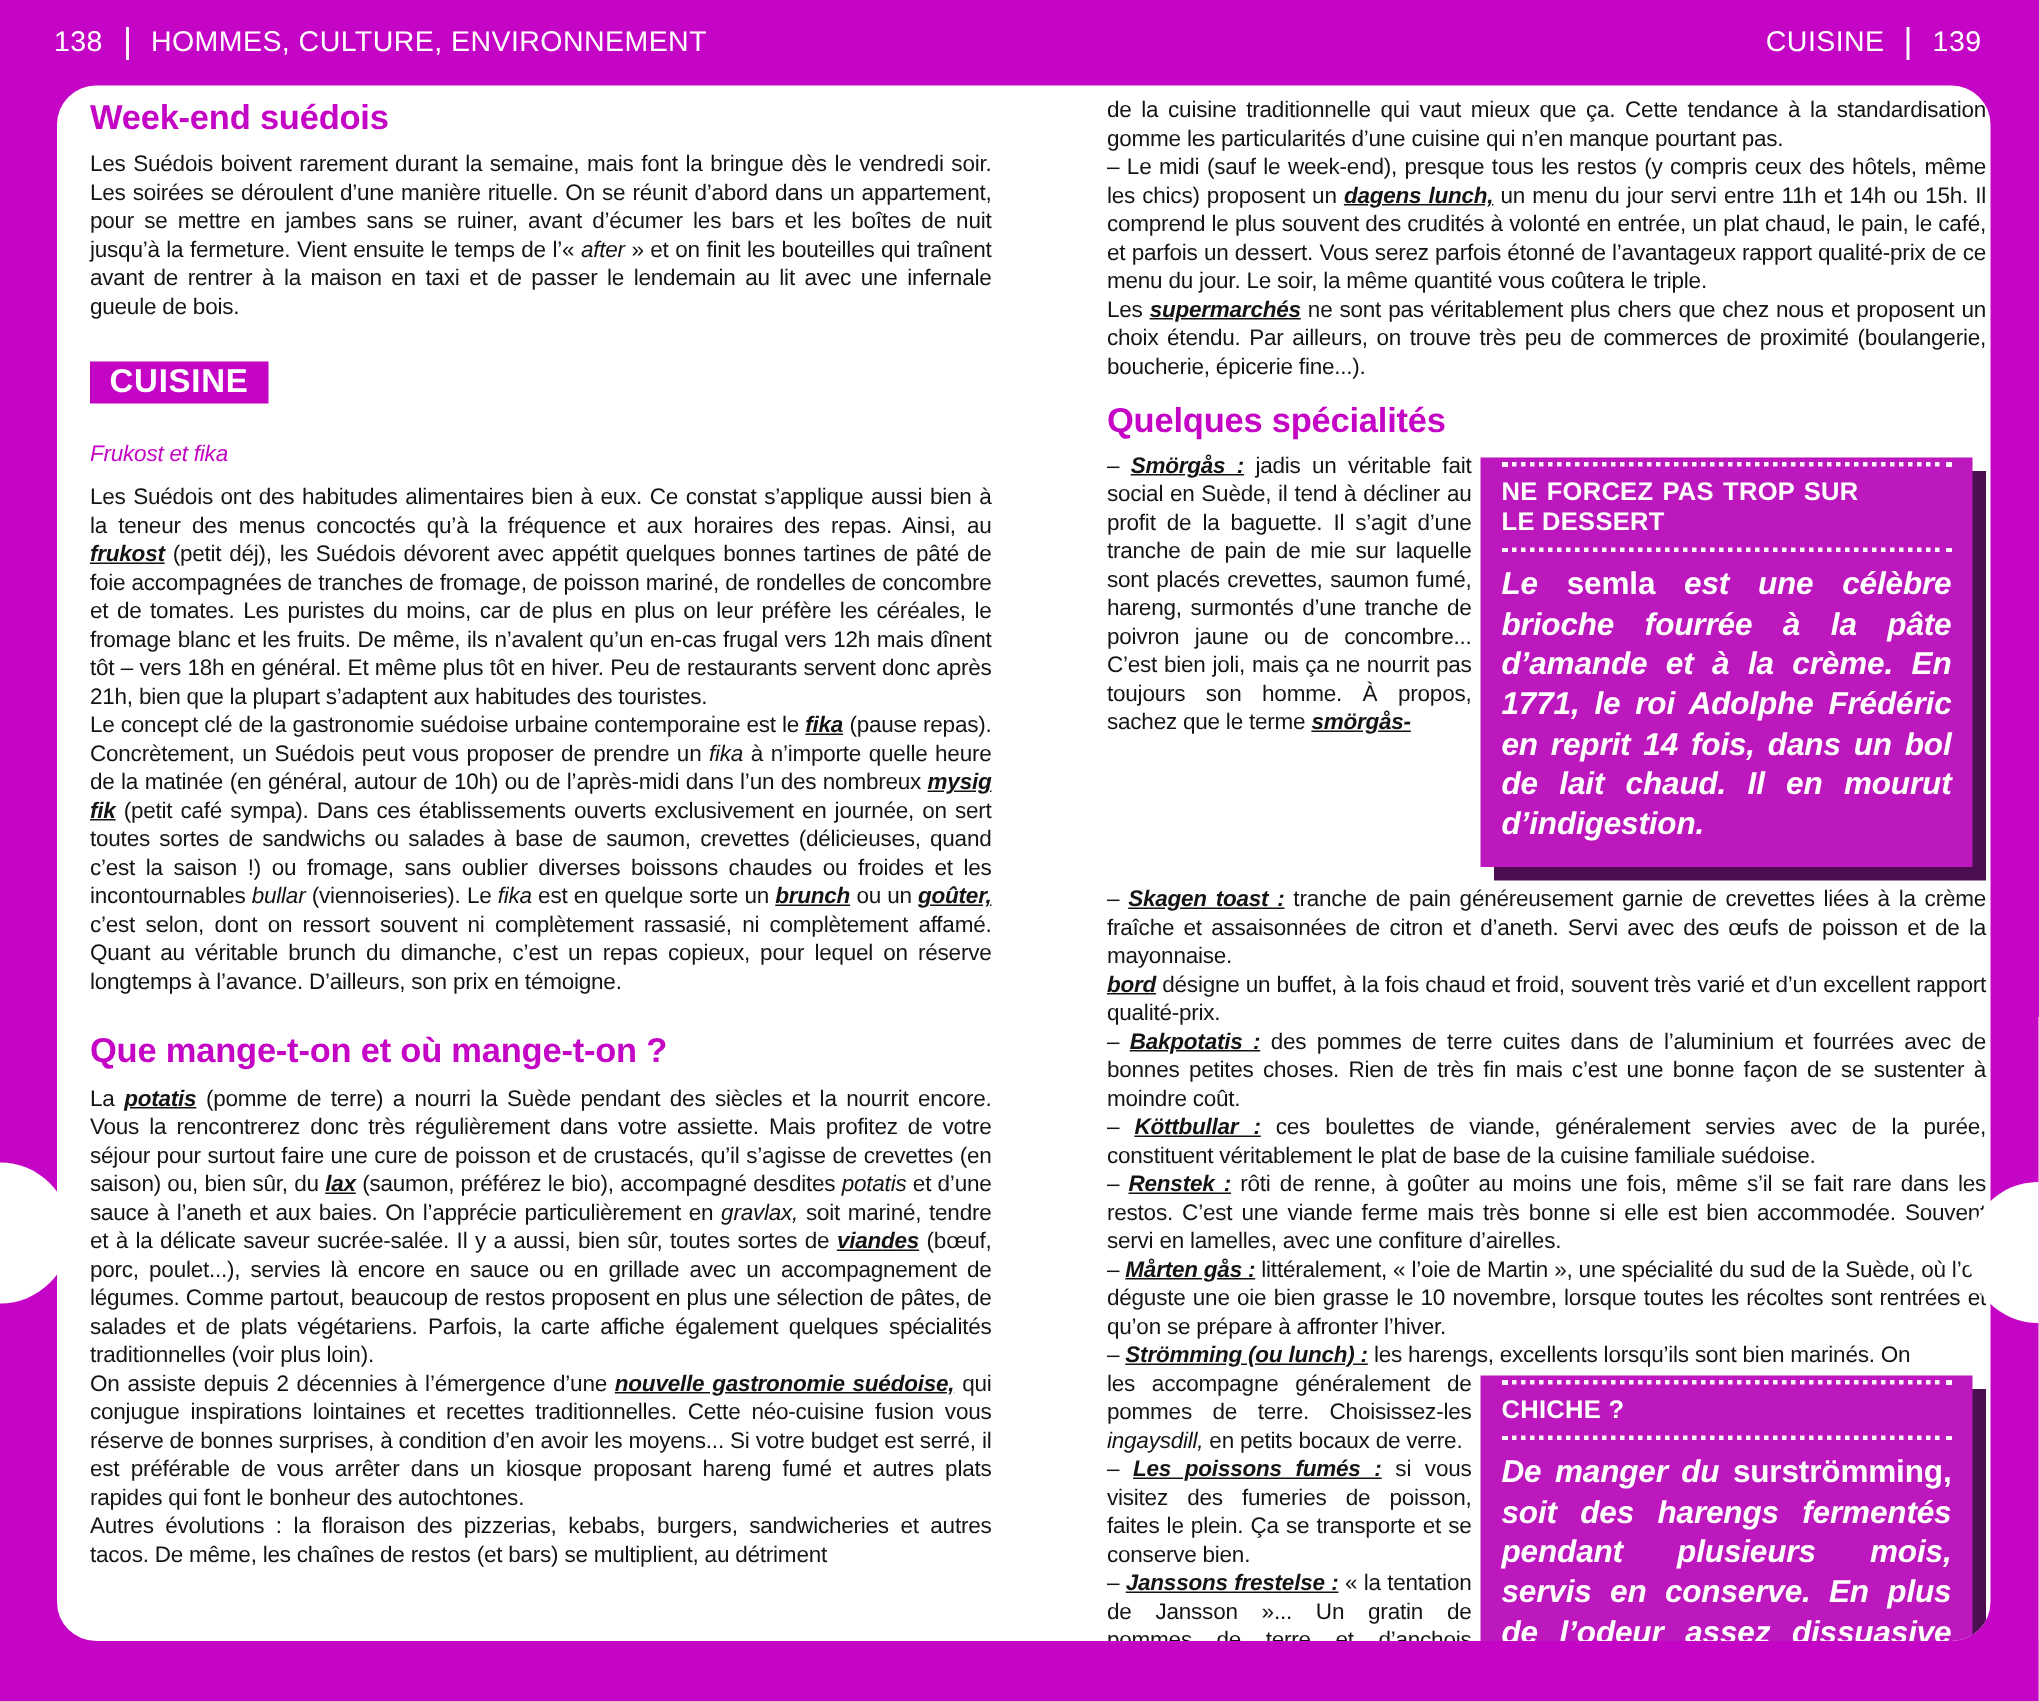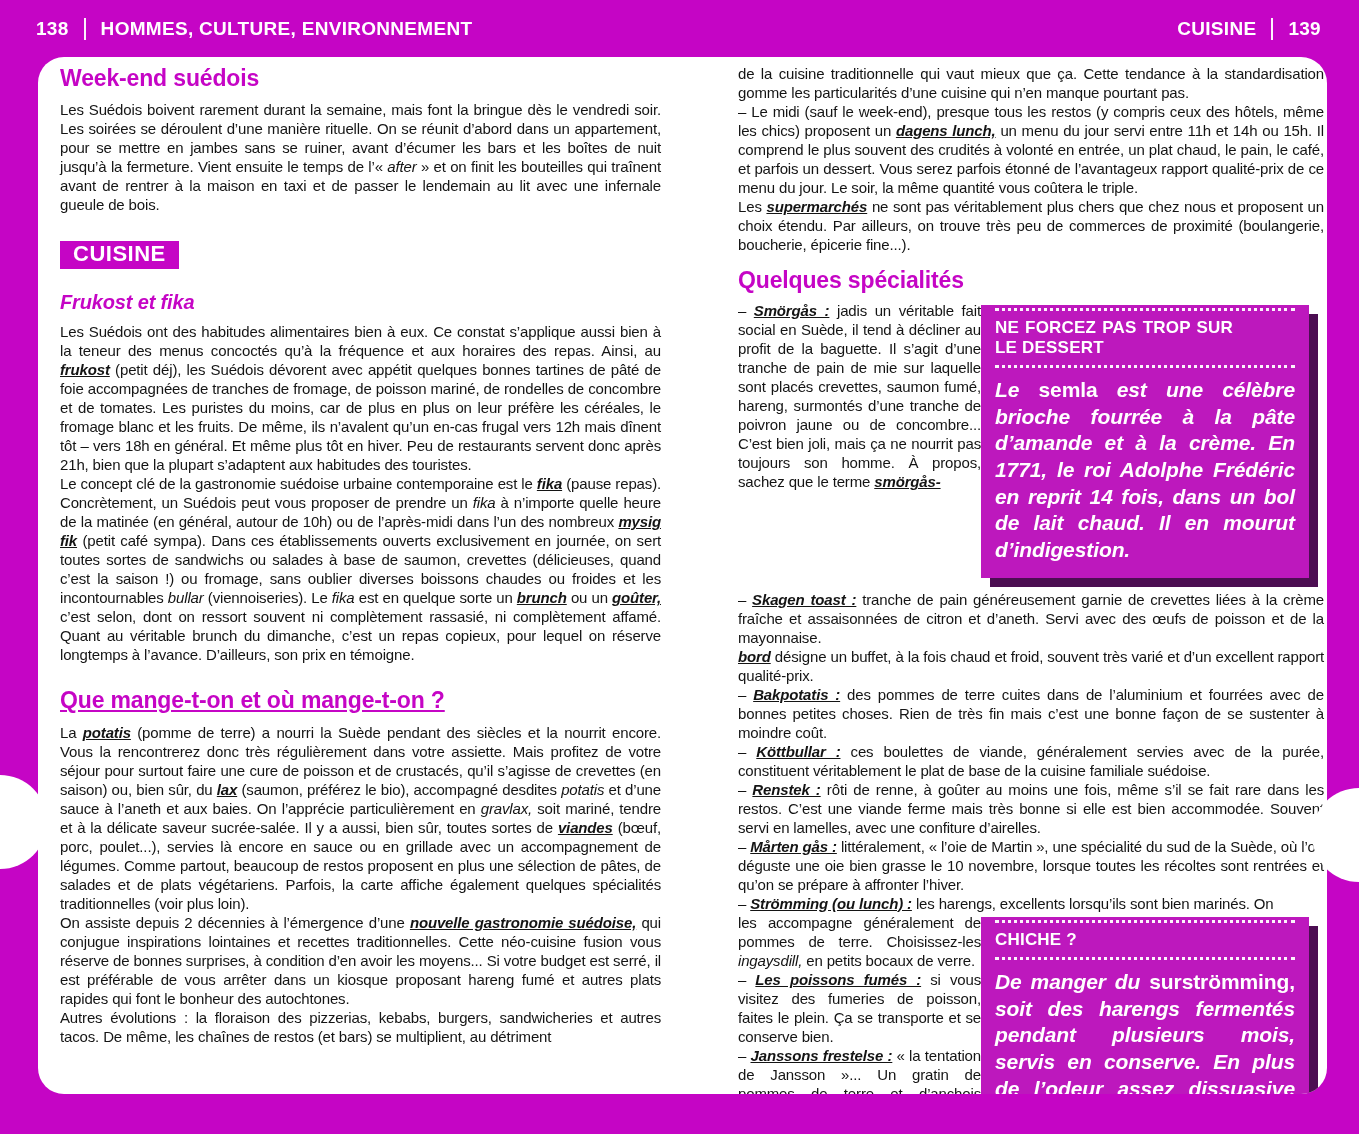--- a/index.html
+++ b/index.html
@@ -22,42 +22,42 @@
     background:#ffffff;border-radius:26px;overflow:hidden;
   }
   .bottombar{position:absolute;left:0;right:0;top:1094px;height:40px;background:var(--magenta);}
   .notch{position:absolute;width:94px;height:94px;border-radius:50%;background:#ffffff;}
   .notch-left{left:-47px;top:775px;}
   .notch-right{right:-47px;top:788px;}
   
   .hdr{position:absolute;top:0;height:57px;display:flex;align-items:center;gap:15px;color:#fff;}
   .hdr-left{left:36px;}
   .hdr-right{right:38px;}
-  .hdr .num,.hdr .ttl{font-weight:bold;font-size:19px;letter-spacing:.3px;}
+  .hdr .num,.hdr .ttl{font-weight:normal;font-size:19px;letter-spacing:.3px;}
   .hdr .div{width:2px;height:22px;background:#fff;opacity:.95;}
   
   .col{position:absolute;top:0;color:var(--ink);}
   .col-l{left:22px;width:601px;padding-top:9px;}
   .col-r{left:700px;width:586px;padding-top:7px;}
   p{margin:0;}
   .body-text{font-size:15px;line-height:19px;text-align:justify;letter-spacing:-0.15px;}
   .h-main{color:var(--heading);font-size:23px;font-weight:bold;line-height:1.1;margin:0 0 9px;}
-  .h-mange{margin-top:24px;text-decoration:underline;}
+  .h-mange{margin-top:24px;}
   .h-spec{margin:14px 0 8px;}
   .banner{
     display:inline-block;background:var(--magenta);color:#fff;
     font-size:22px;font-weight:bold;letter-spacing:.5px;
     padding:3px 13px 6px;margin:27px 0 0;
   }
-  .h-sub{color:var(--heading);font-size:20px;font-weight:bold;font-style:italic;margin:24px 0 10px;}
+  .h-sub{color:var(--heading);font-size:15px;font-weight:normal;font-style:italic;margin:24px 0 10px;}
   .s-i{font-style:italic;}
   .s-bi{font-weight:bold;font-style:italic;text-decoration:underline;}
   .s-n{font-style:normal;font-weight:normal;}
   
-  .spec-row{display:flex;align-items:flex-start;}
+  .spec-row{display:flex;justify-content:space-between;align-items:flex-start;}
   .spec-narrow{width:243px;}
   
   .box{
     width:328px;background:var(--box-bg);color:#fff;
     box-shadow:9px 9px 0 var(--box-shadow);
     padding:3px 14px 14px;margin:4px 9px 12px 0;
   }
   .box-title{
     font-size:17px;font-weight:bold;line-height:1.14;letter-spacing:.2px;
     border-top:3px dotted rgba(255,255,255,.95);

